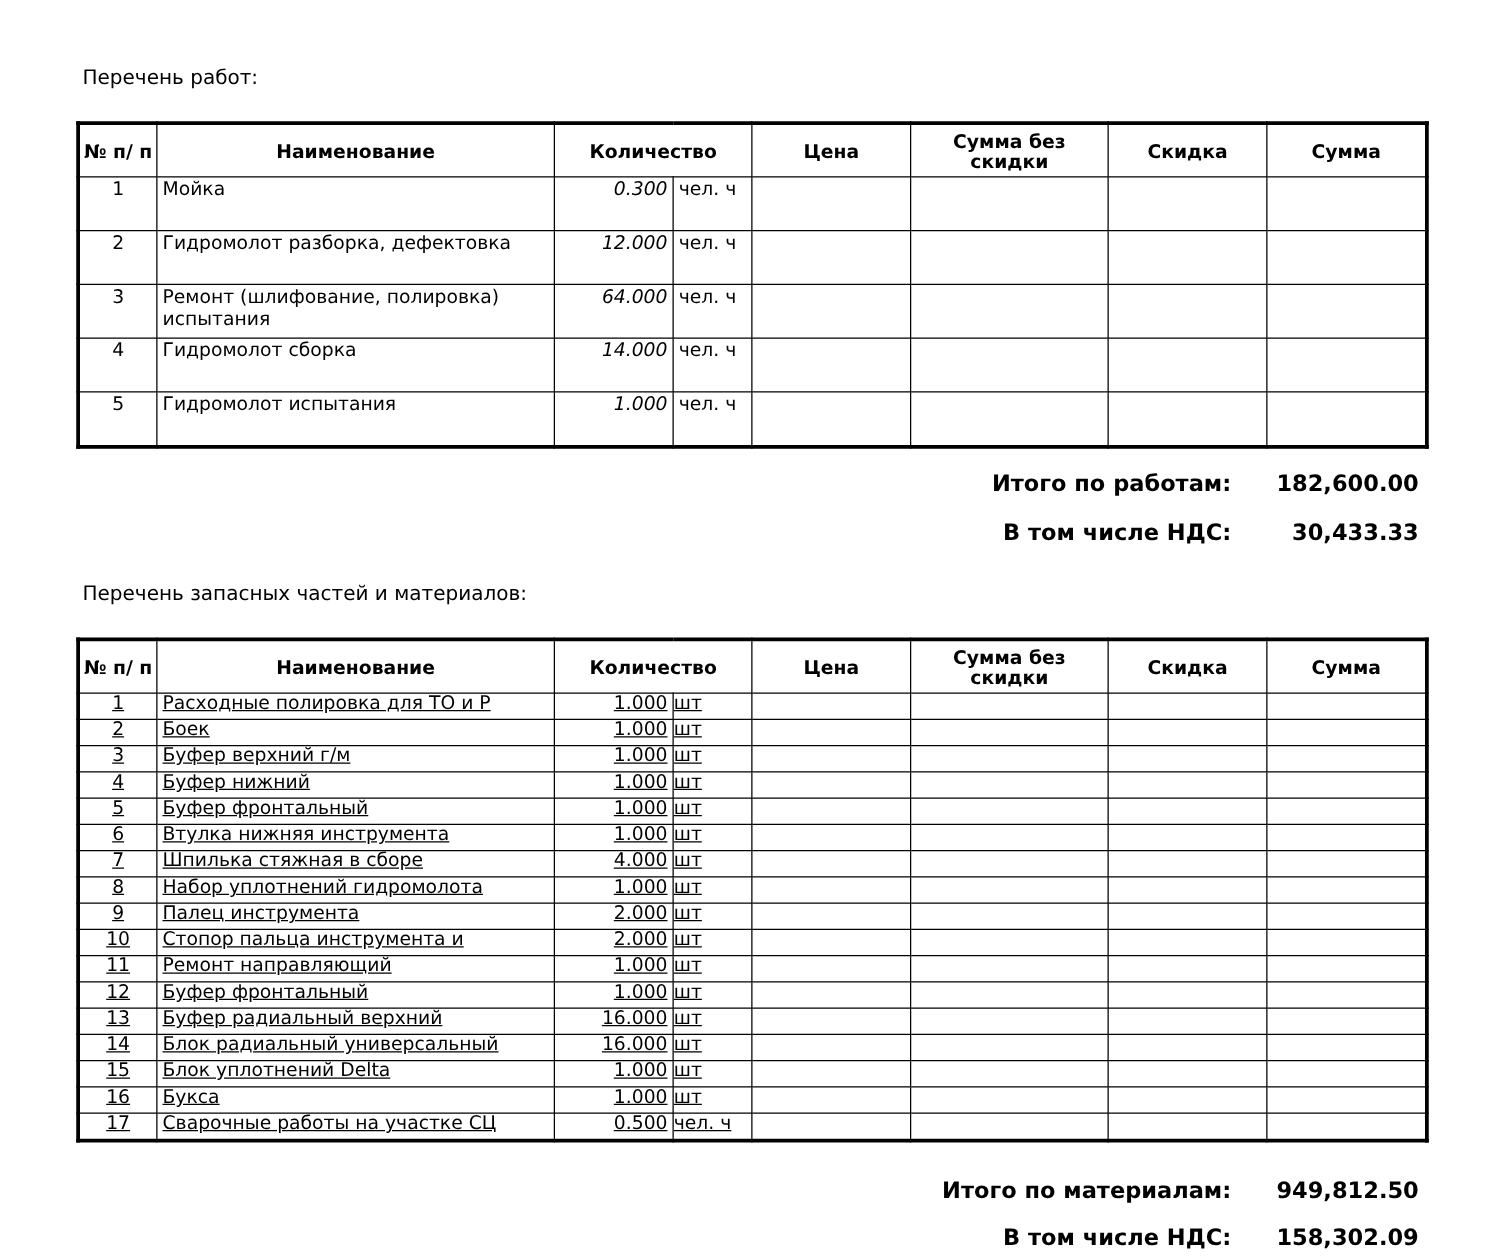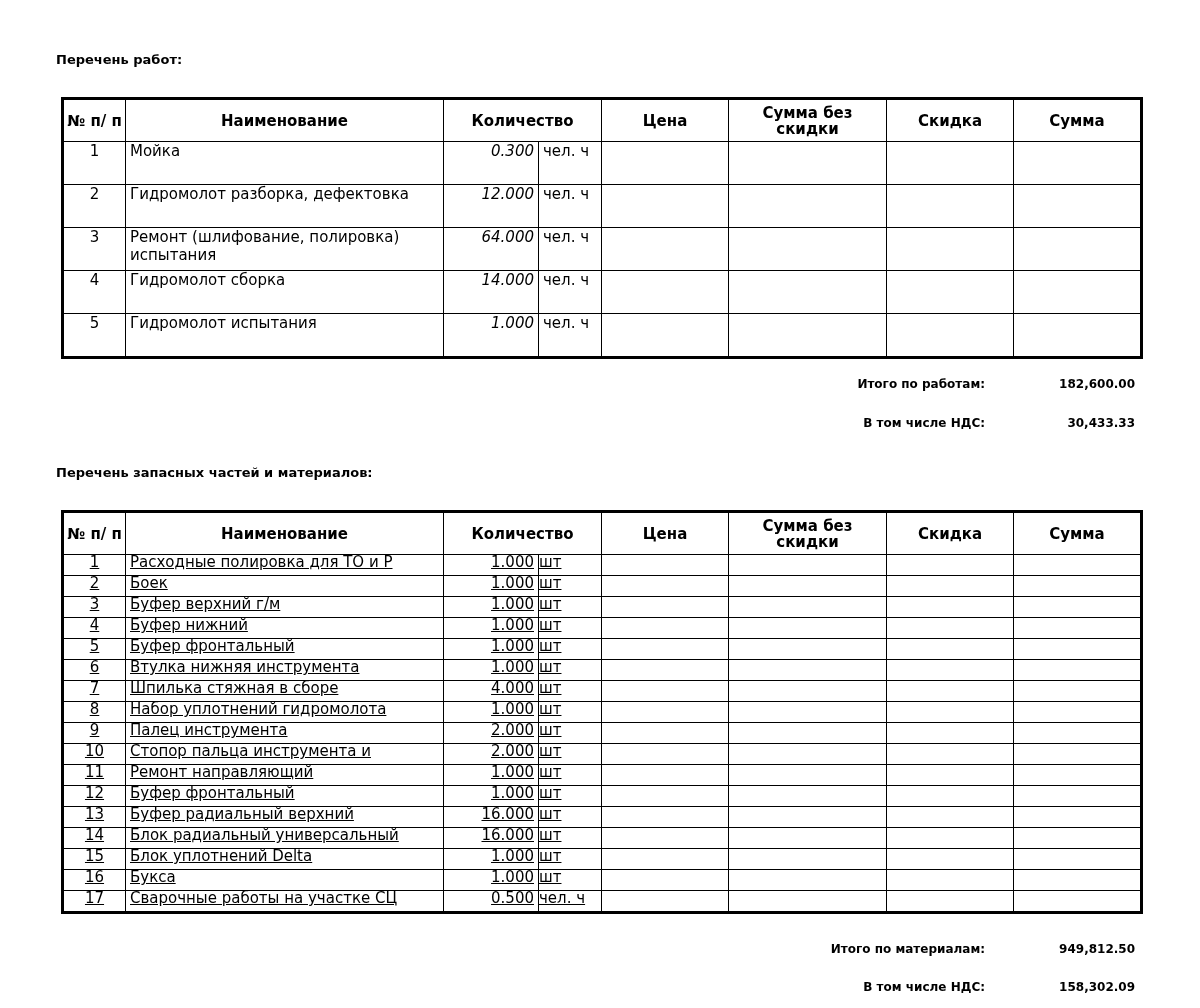--- a/index.html
+++ b/index.html
@@ -1,36 +1,36 @@
 <!DOCTYPE html>
 <html><head>
 <meta charset="utf-8">
 <style>
   html, body { margin: 0; padding: 0; background: #ffffff; }
   body { width: 1200px; height: 1008px; position: relative; overflow: hidden;
          font-family: "DejaVu Sans", sans-serif; color: #000; }
-  .section-title { position: absolute; left: 56px; font-weight: bold; font-size: 13px; }
+  .section-title { position: absolute; left: 66px; font-weight: normal; font-size: 16px; }
   table.grid { position: absolute; left: 61px; border-collapse: collapse;
                border: 3px solid #000; table-layout: fixed; }
   table.grid td, table.grid th { border: 1px solid #000; padding: 0; overflow: hidden;
                font-size: 15px; }
   table.grid th { font-weight: bold; font-size: 15px; line-height: 16px; text-align: center; vertical-align: middle; }
   .t1 td { vertical-align: top; height: 42px; line-height: 18px; padding-top: 4px; }
   .t1 .num { text-align: center; }
   .t1 .name { padding-left: 4px; }
   .t1 .qty { text-align: right; padding-right: 4px; font-style: italic; }
   .t1 .unit { padding-left: 4px; white-space: nowrap; }
   .t2 td { height: 20px; line-height: 14px; vertical-align: top; padding-top: 6px; white-space: nowrap;
            text-decoration: underline; text-underline-offset: 1px; }
   .t2 .num { text-align: center; }
   .t2 .name { padding-left: 4px; }
   .t2 .qty { text-align: right; padding-right: 4px; }
   .t2 .unit { text-align: left; margin-top: 24px; }
   .t2 td.empty { text-decoration: none; }
-  .totals { position: absolute; right: 65px; font-weight: bold; font-size: 12px; display: flex; }
+  .totals { position: absolute; right: 65px; font-weight: bold; font-size: 18px; display: flex; }
   .totals .label { text-align: right; }
   .totals .value { width: 150px; text-align: right; }
 </style>
 </head>
 <body>
 
 <div class="section-title" style="top:52px;">Перечень работ:</div>
 
 <table class="grid t1" style="top:97px;">
   <colgroup>

